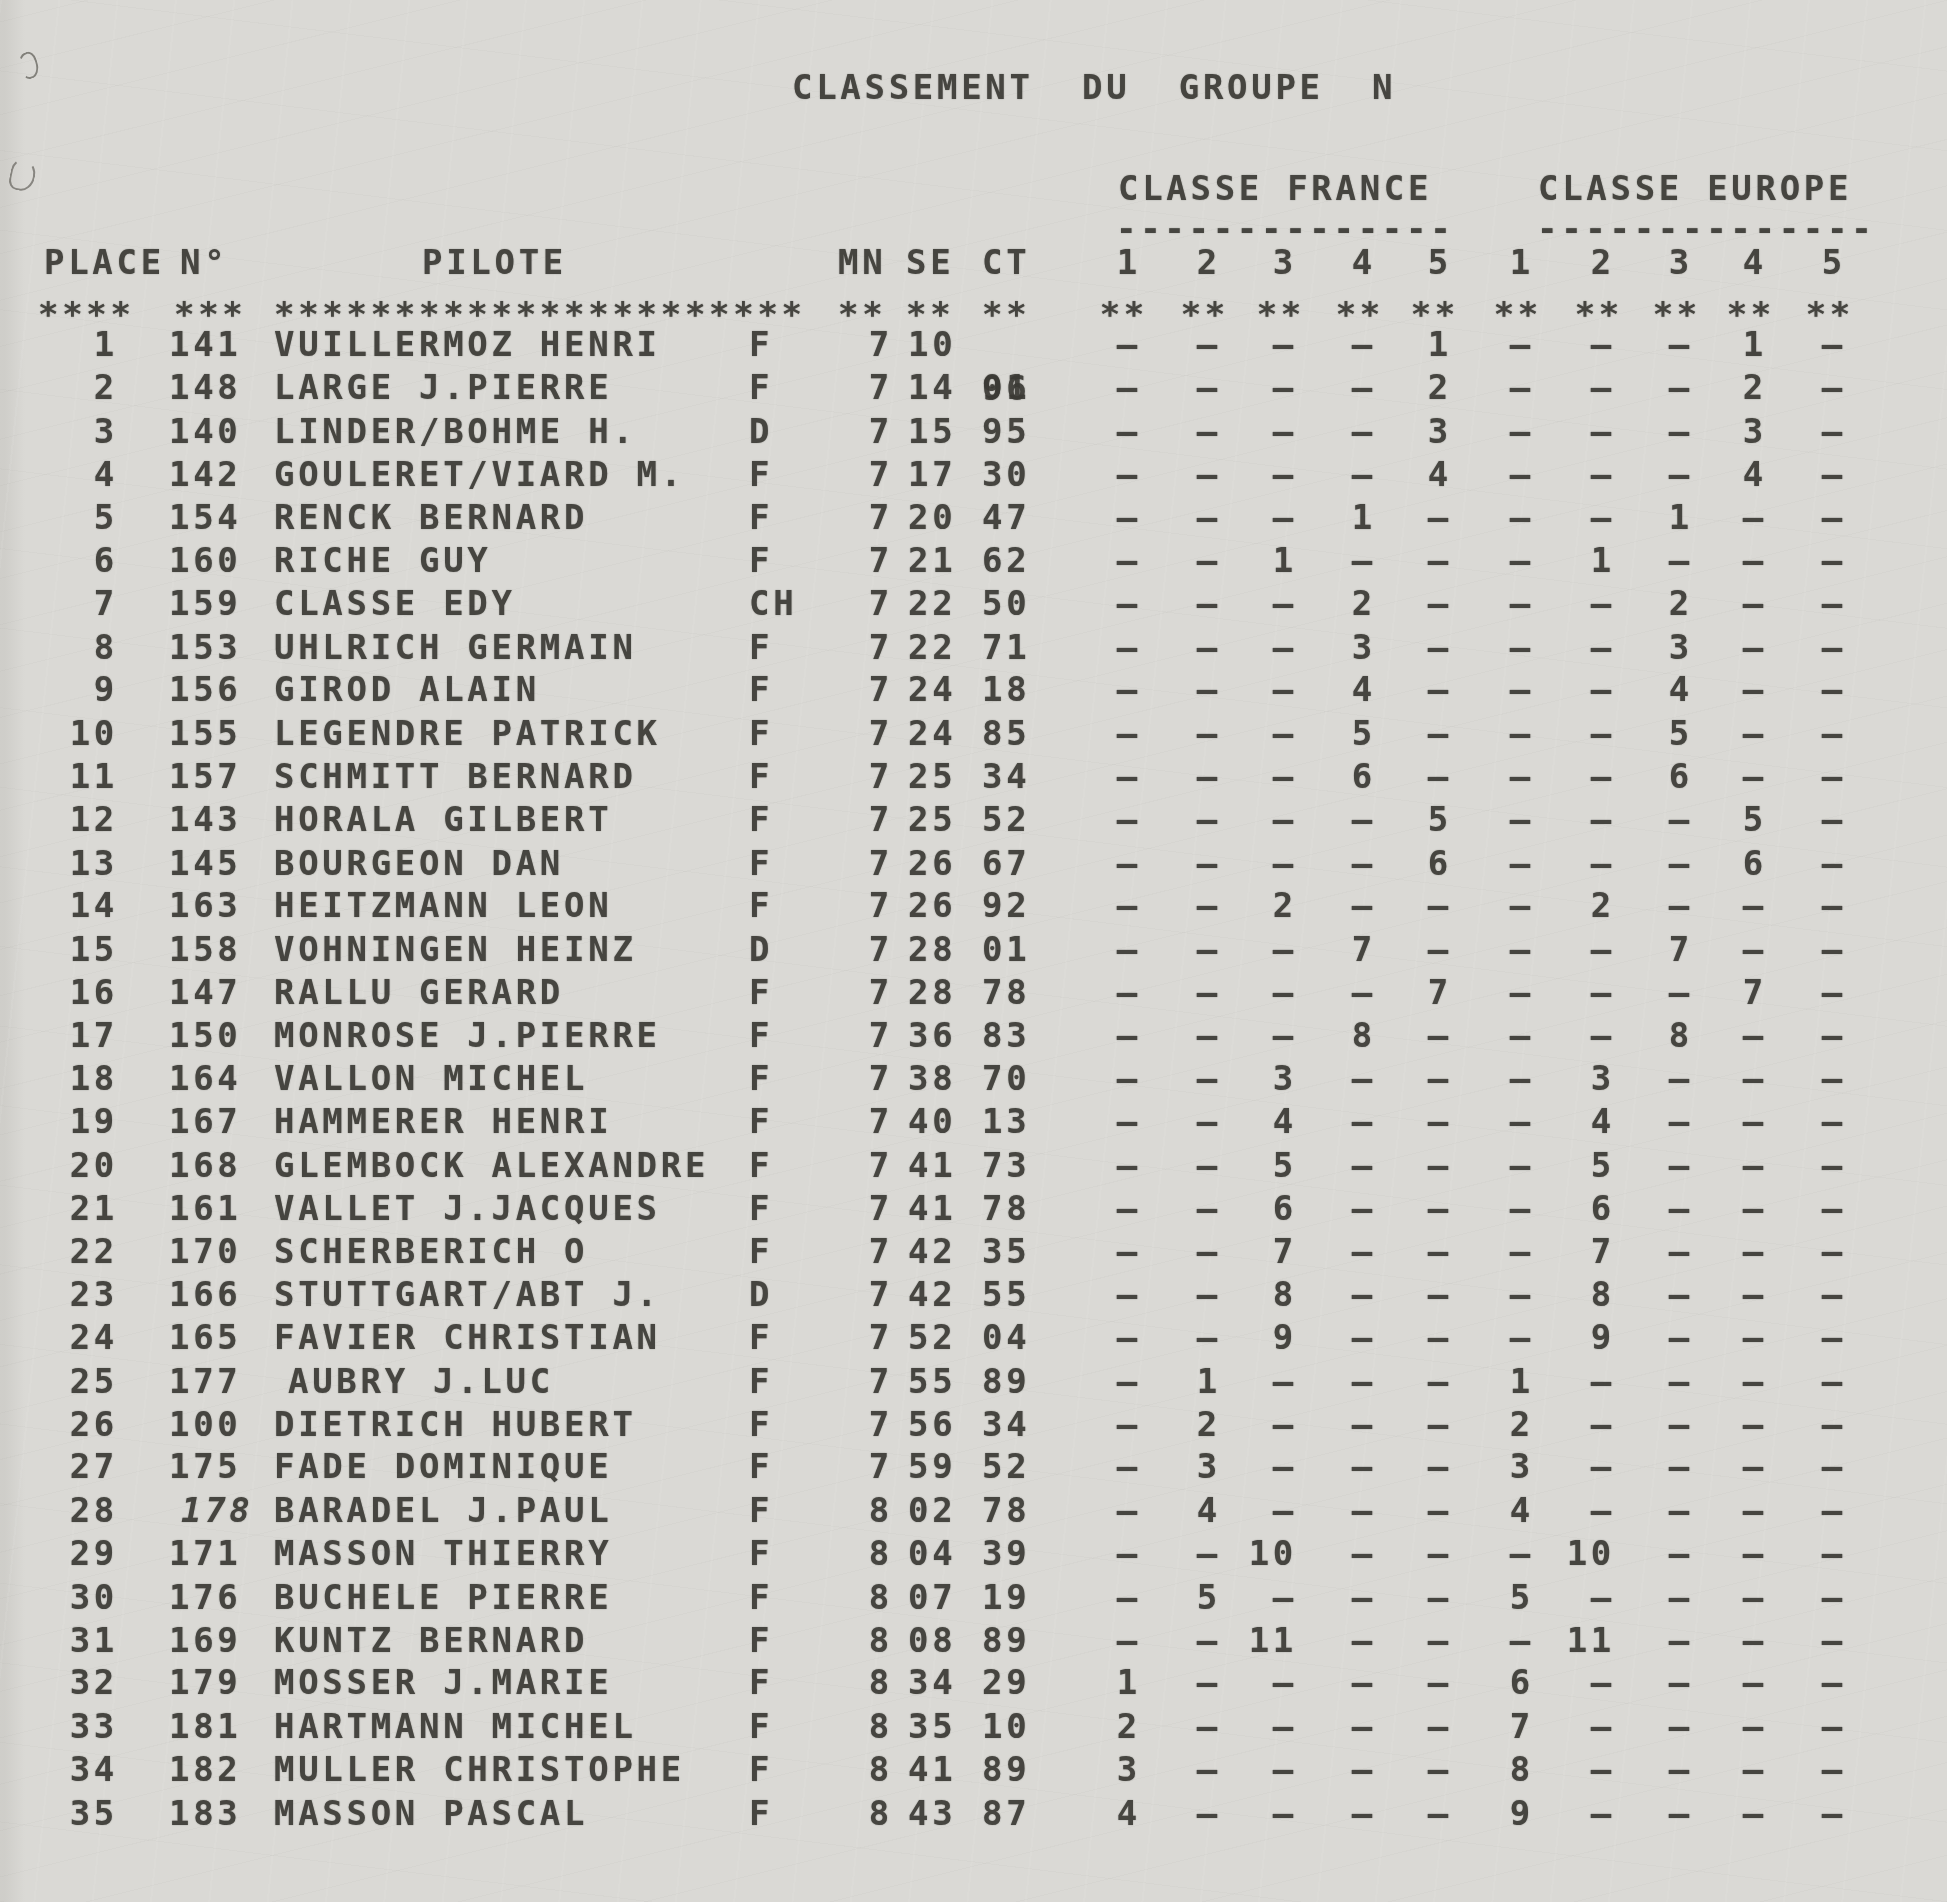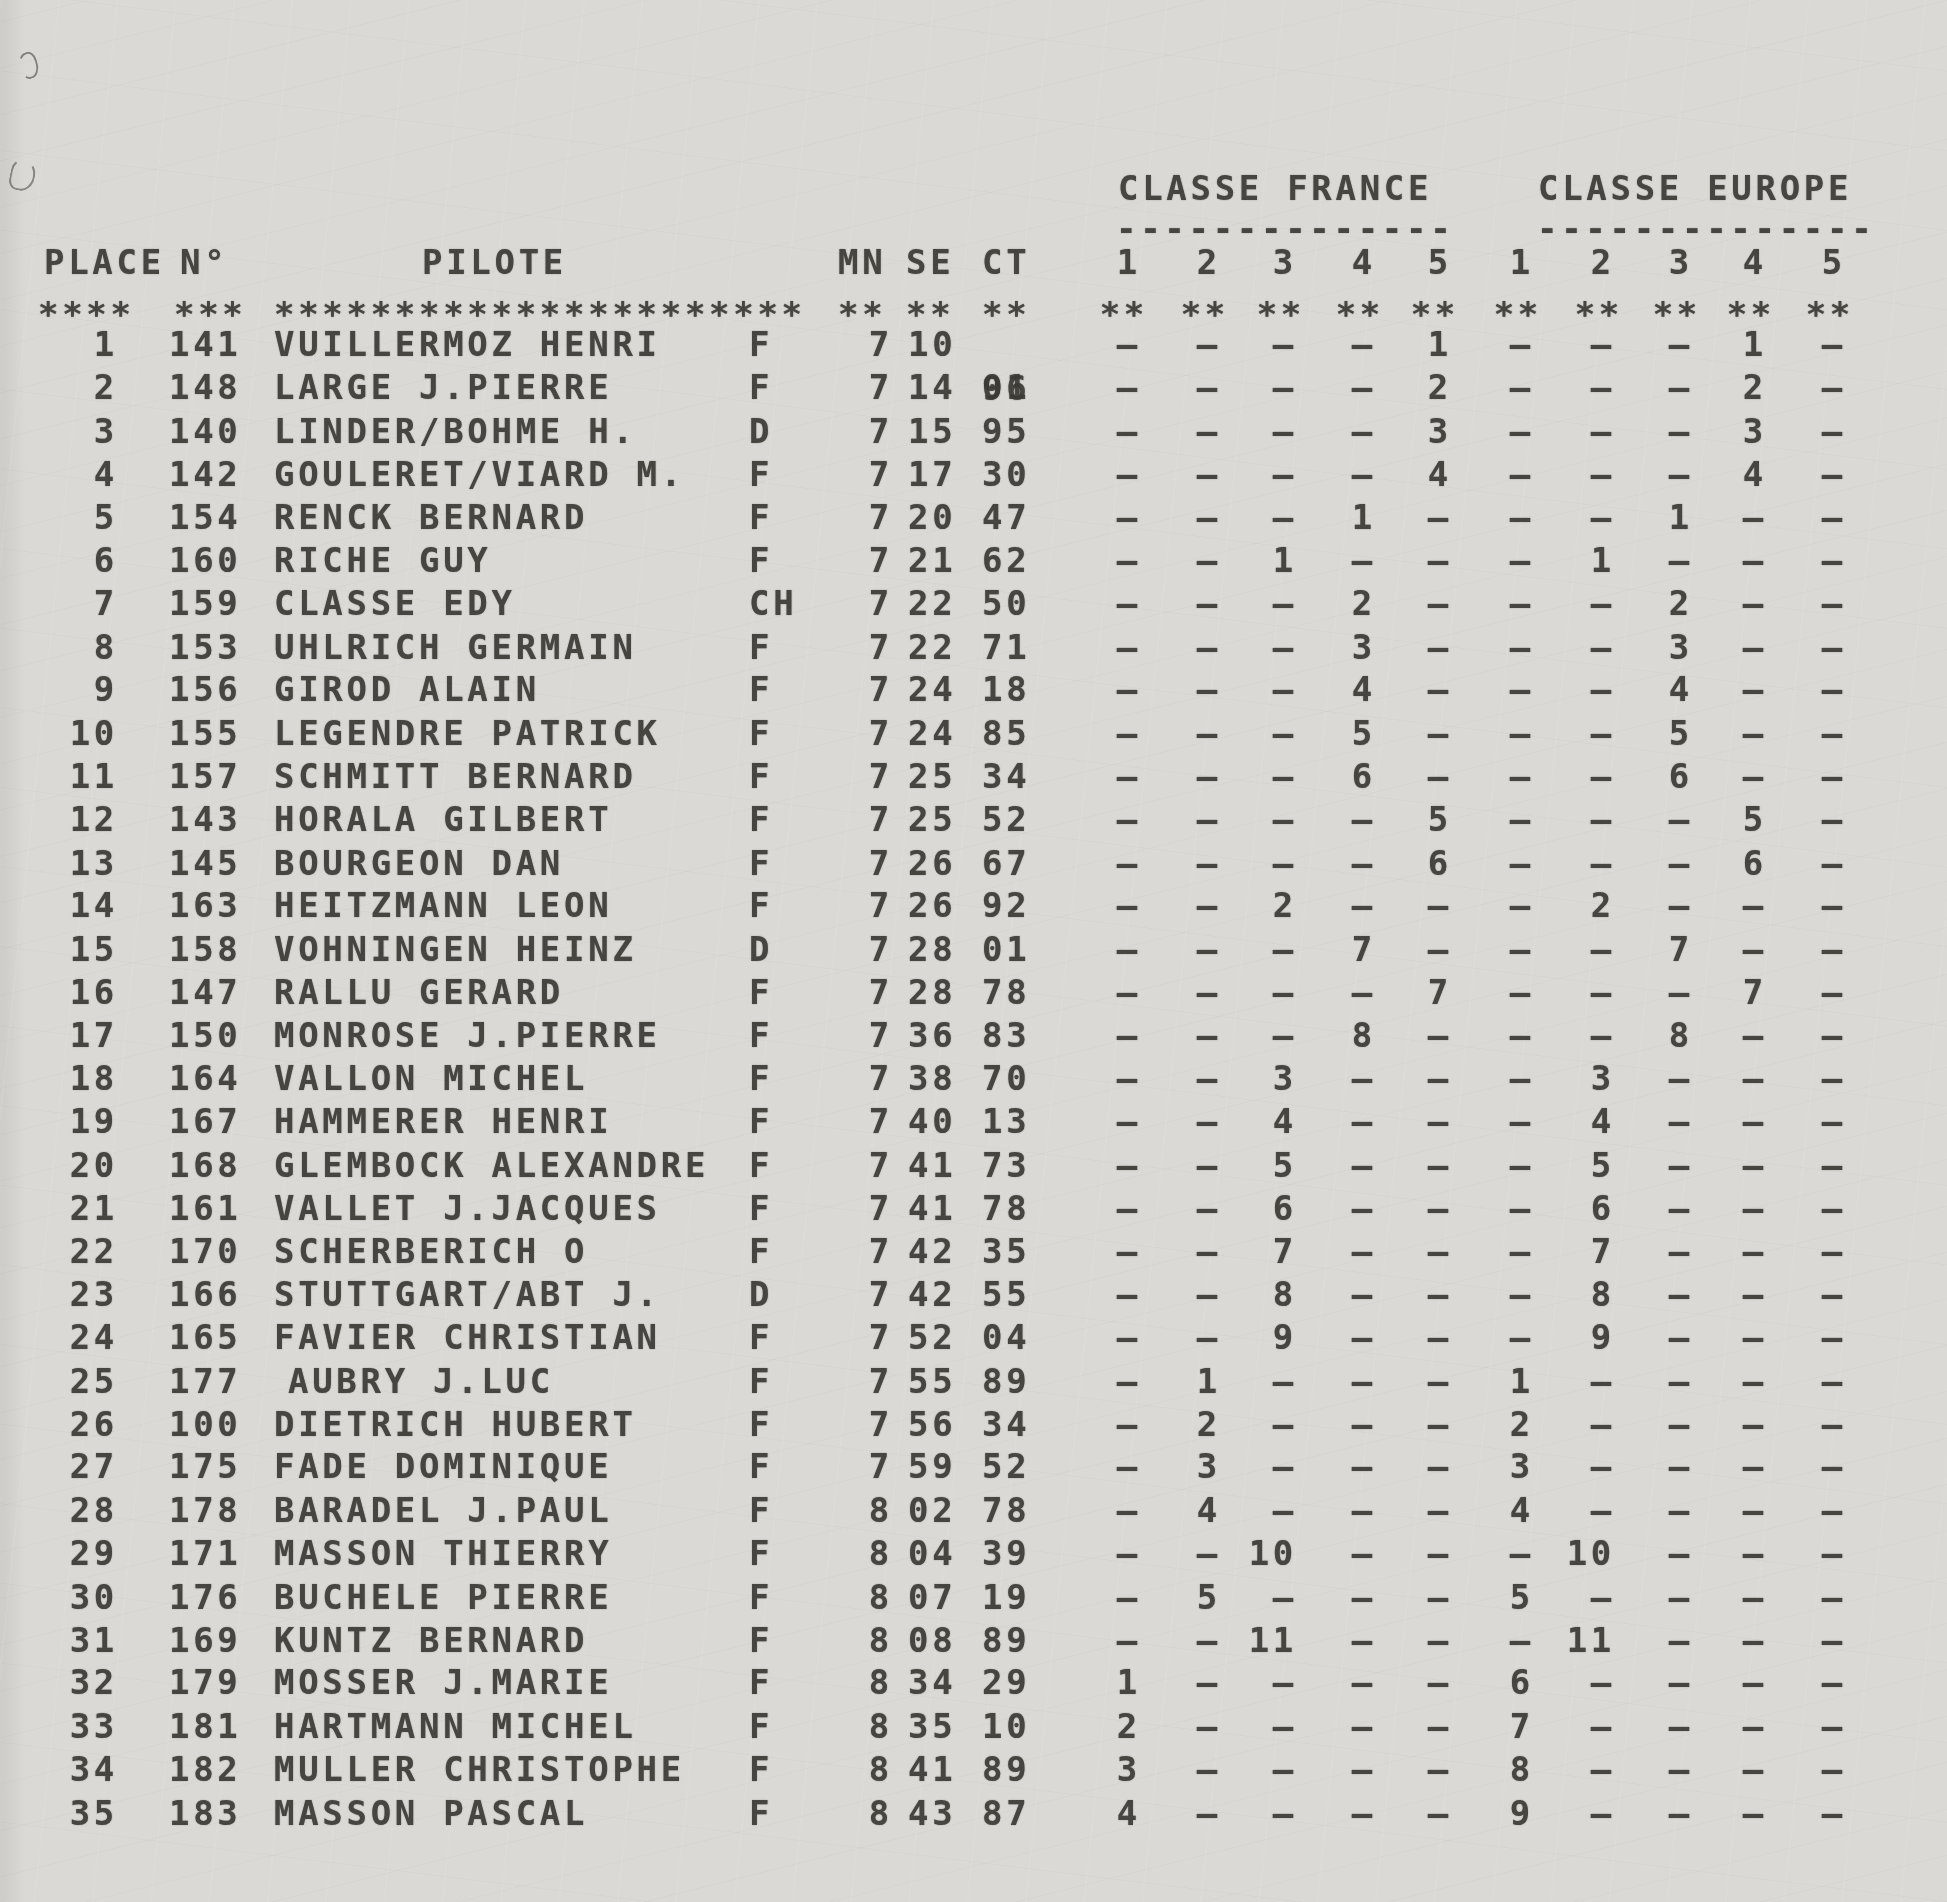--- a/index.html
+++ b/index.html
@@ -45,20 +45,21 @@
   }
 </style>
 </head>
 <body>
 
 <div class="paper" id="paper" style="background-color: rgb(218, 217, 213); color: rgb(59, 58, 53);">
 
   <div class="artifact artifact-a"></div>
   <div class="artifact artifact-b"></div>
 
+  <div class="cell" style="left:792px;top:70px">CLASSEMENT  DU  GROUPE  N</div>
 
   <div class="cell" style="left:1118px;top:171px">CLASSE FRANCE</div>
   <div class="cell" style="left:1538px;top:171px">CLASSE EUROPE</div>
   <div class="cell" style="left:1116px;top:211px">--------------</div>
   <div class="cell" style="left:1537px;top:211px">--------------</div>
 
   <div class="cell" style="left:44px;top:245px">PLACE</div>
   <div class="cell" style="left:180px;top:245px">N°</div>
   <div class="cell" style="left:422px;top:245px">PILOTE</div>
   <div class="cell" style="left:838px;top:245px">MN</div>
@@ -600,21 +601,21 @@
       <span class="cell" style="right: 572px;">—</span>
       <span class="cell" style="right: 496px;">—</span>
       <span class="cell" style="right: 414px;">3</span>
       <span class="cell" style="right: 333px;">—</span>
       <span class="cell" style="right: 255px;">—</span>
       <span class="cell" style="right: 181px;">—</span>
       <span class="cell" style="right: 102px;">—</span>
     </div>
     <div class="row" style="top: 1493px;">
       <span class="cell" style="right: 1830px;">28</span>
-      <span class="cell" style="left: 169px;">178</span>
+      <span class="cell" style="left: 181px; font-style: italic;">178</span>
       <span class="cell" style="left: 274px;">BARADEL J.PAUL</span>
       <span class="cell" style="left: 749px;">F</span>
       <span class="cell" style="right: 1055px;">8</span>
       <span class="cell" style="left: 908px;">02</span>
       <span class="cell" style="left: 982px;">78</span>
       <span class="cell" style="right: 807px;">—</span>
       <span class="cell" style="right: 727px;">4</span>
       <span class="cell" style="right: 651px;">—</span>
       <span class="cell" style="right: 572px;">—</span>
       <span class="cell" style="right: 496px;">—</span>

